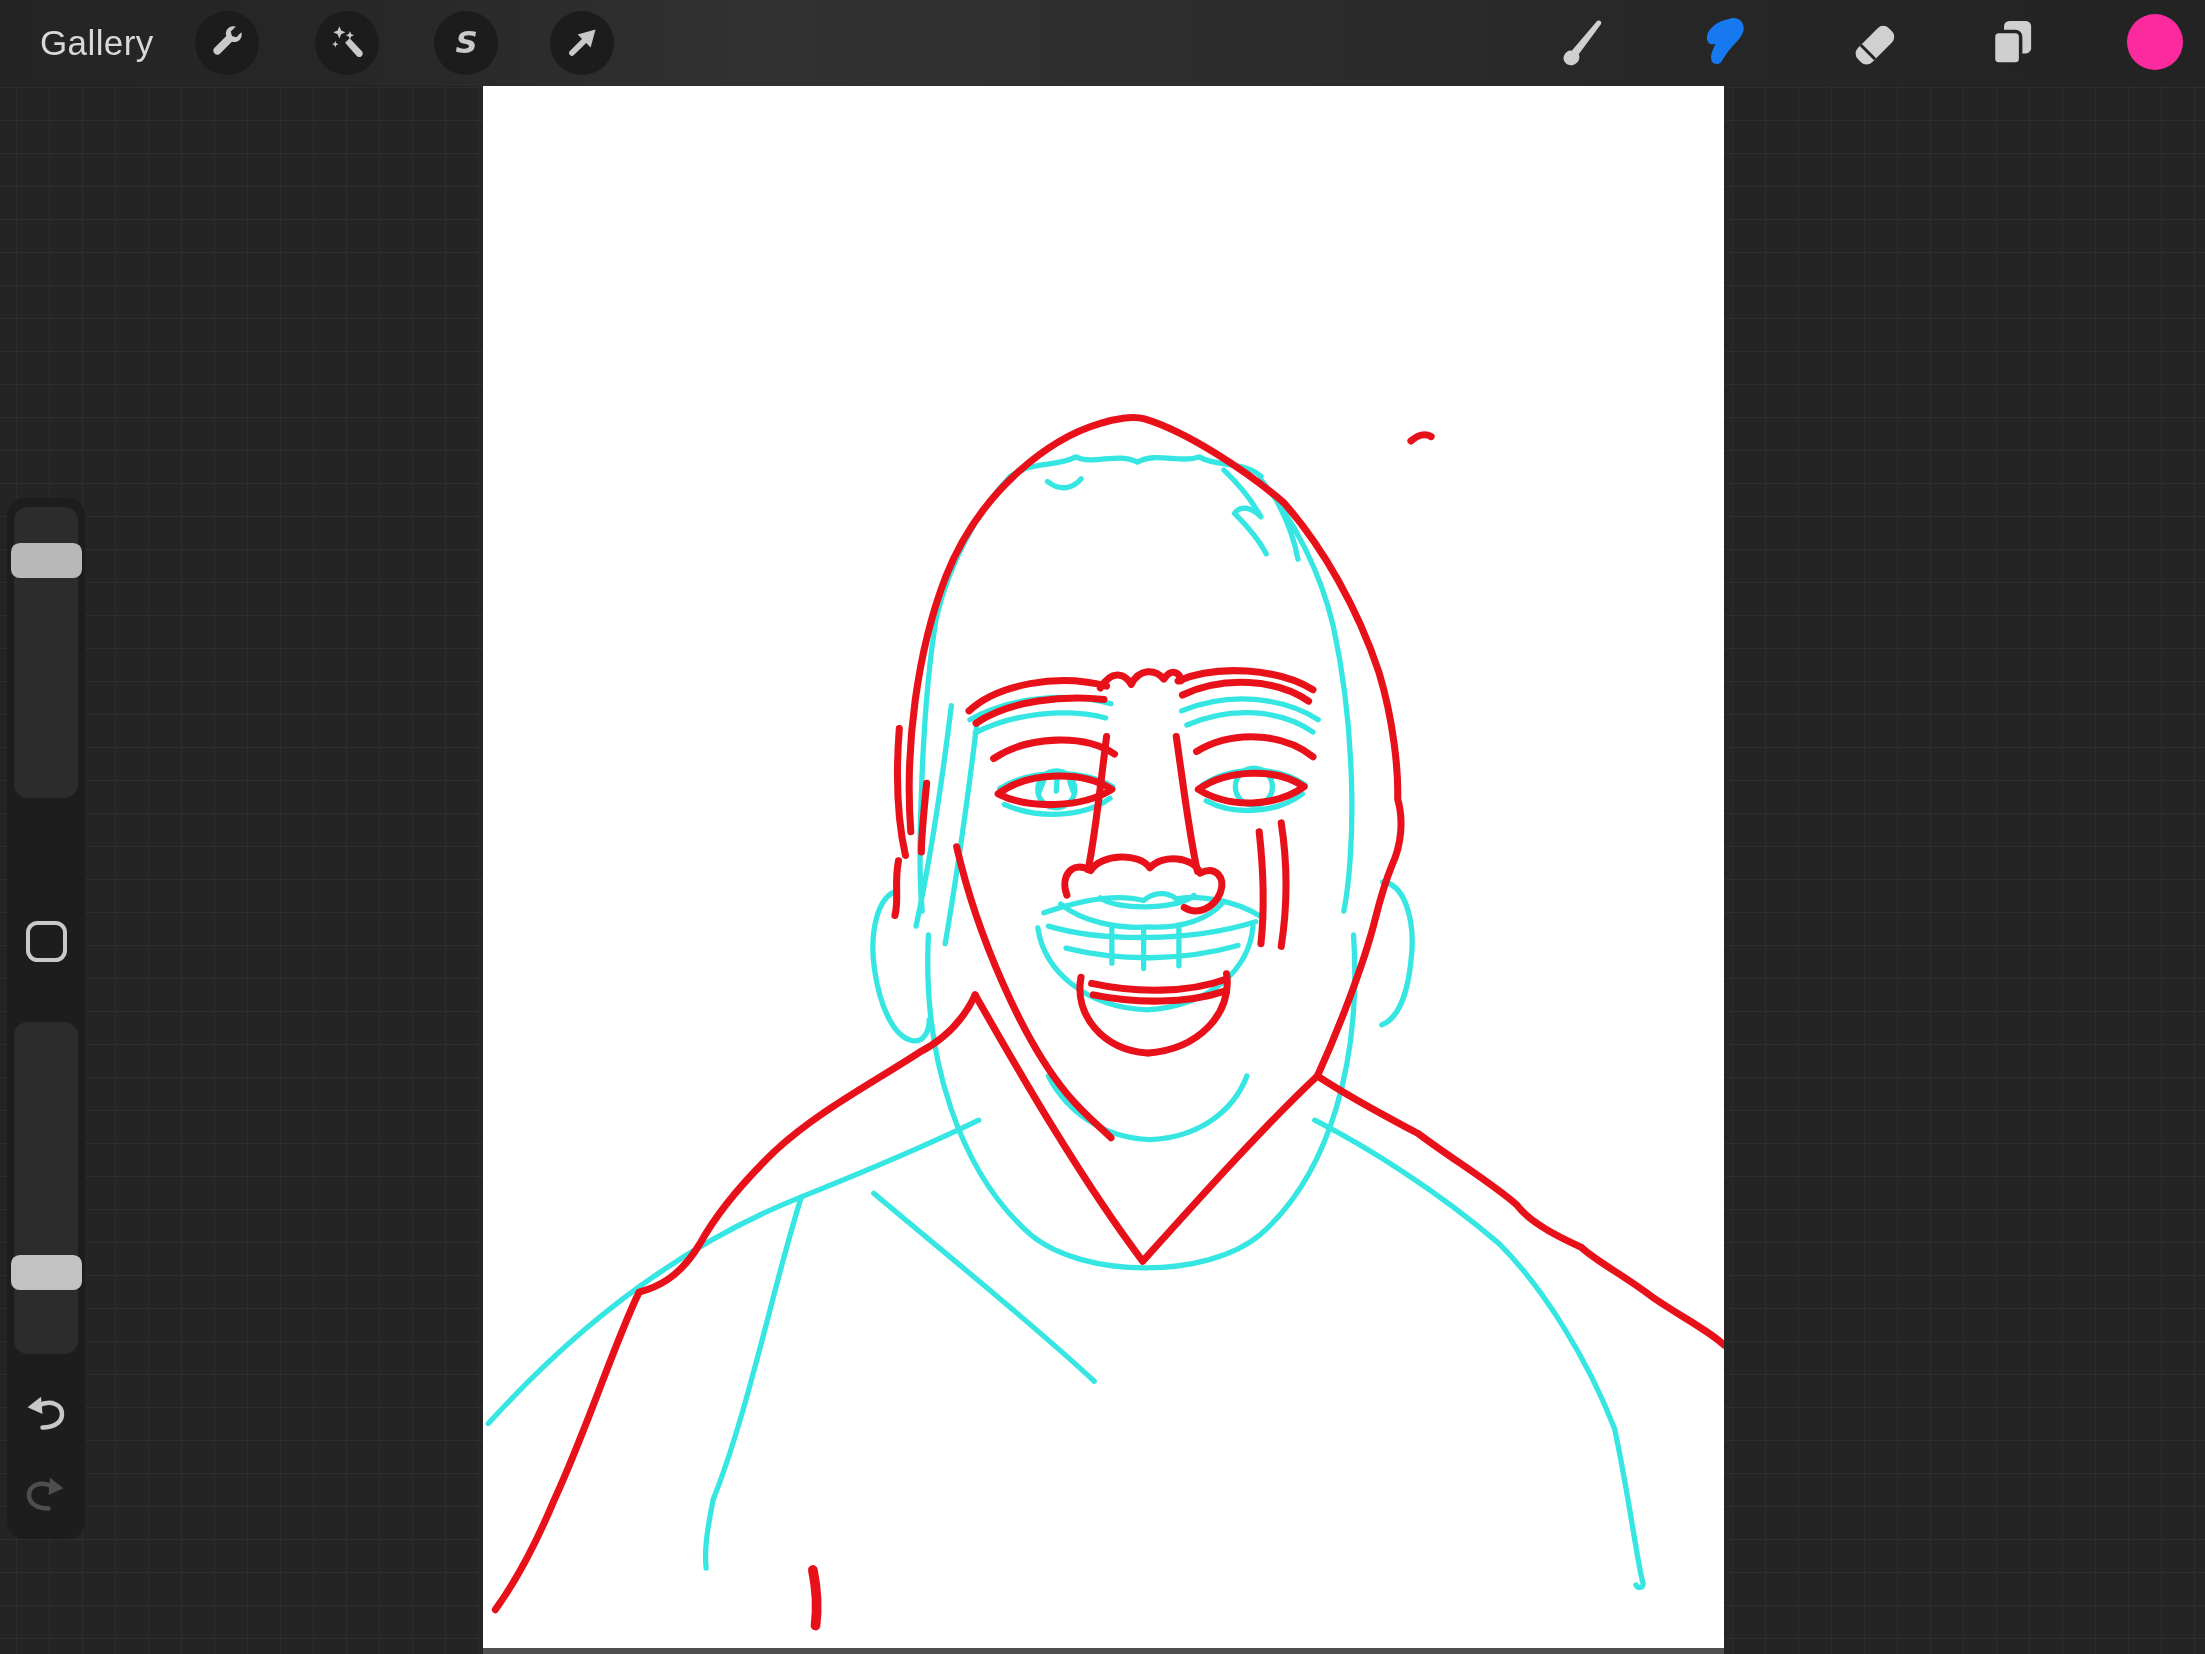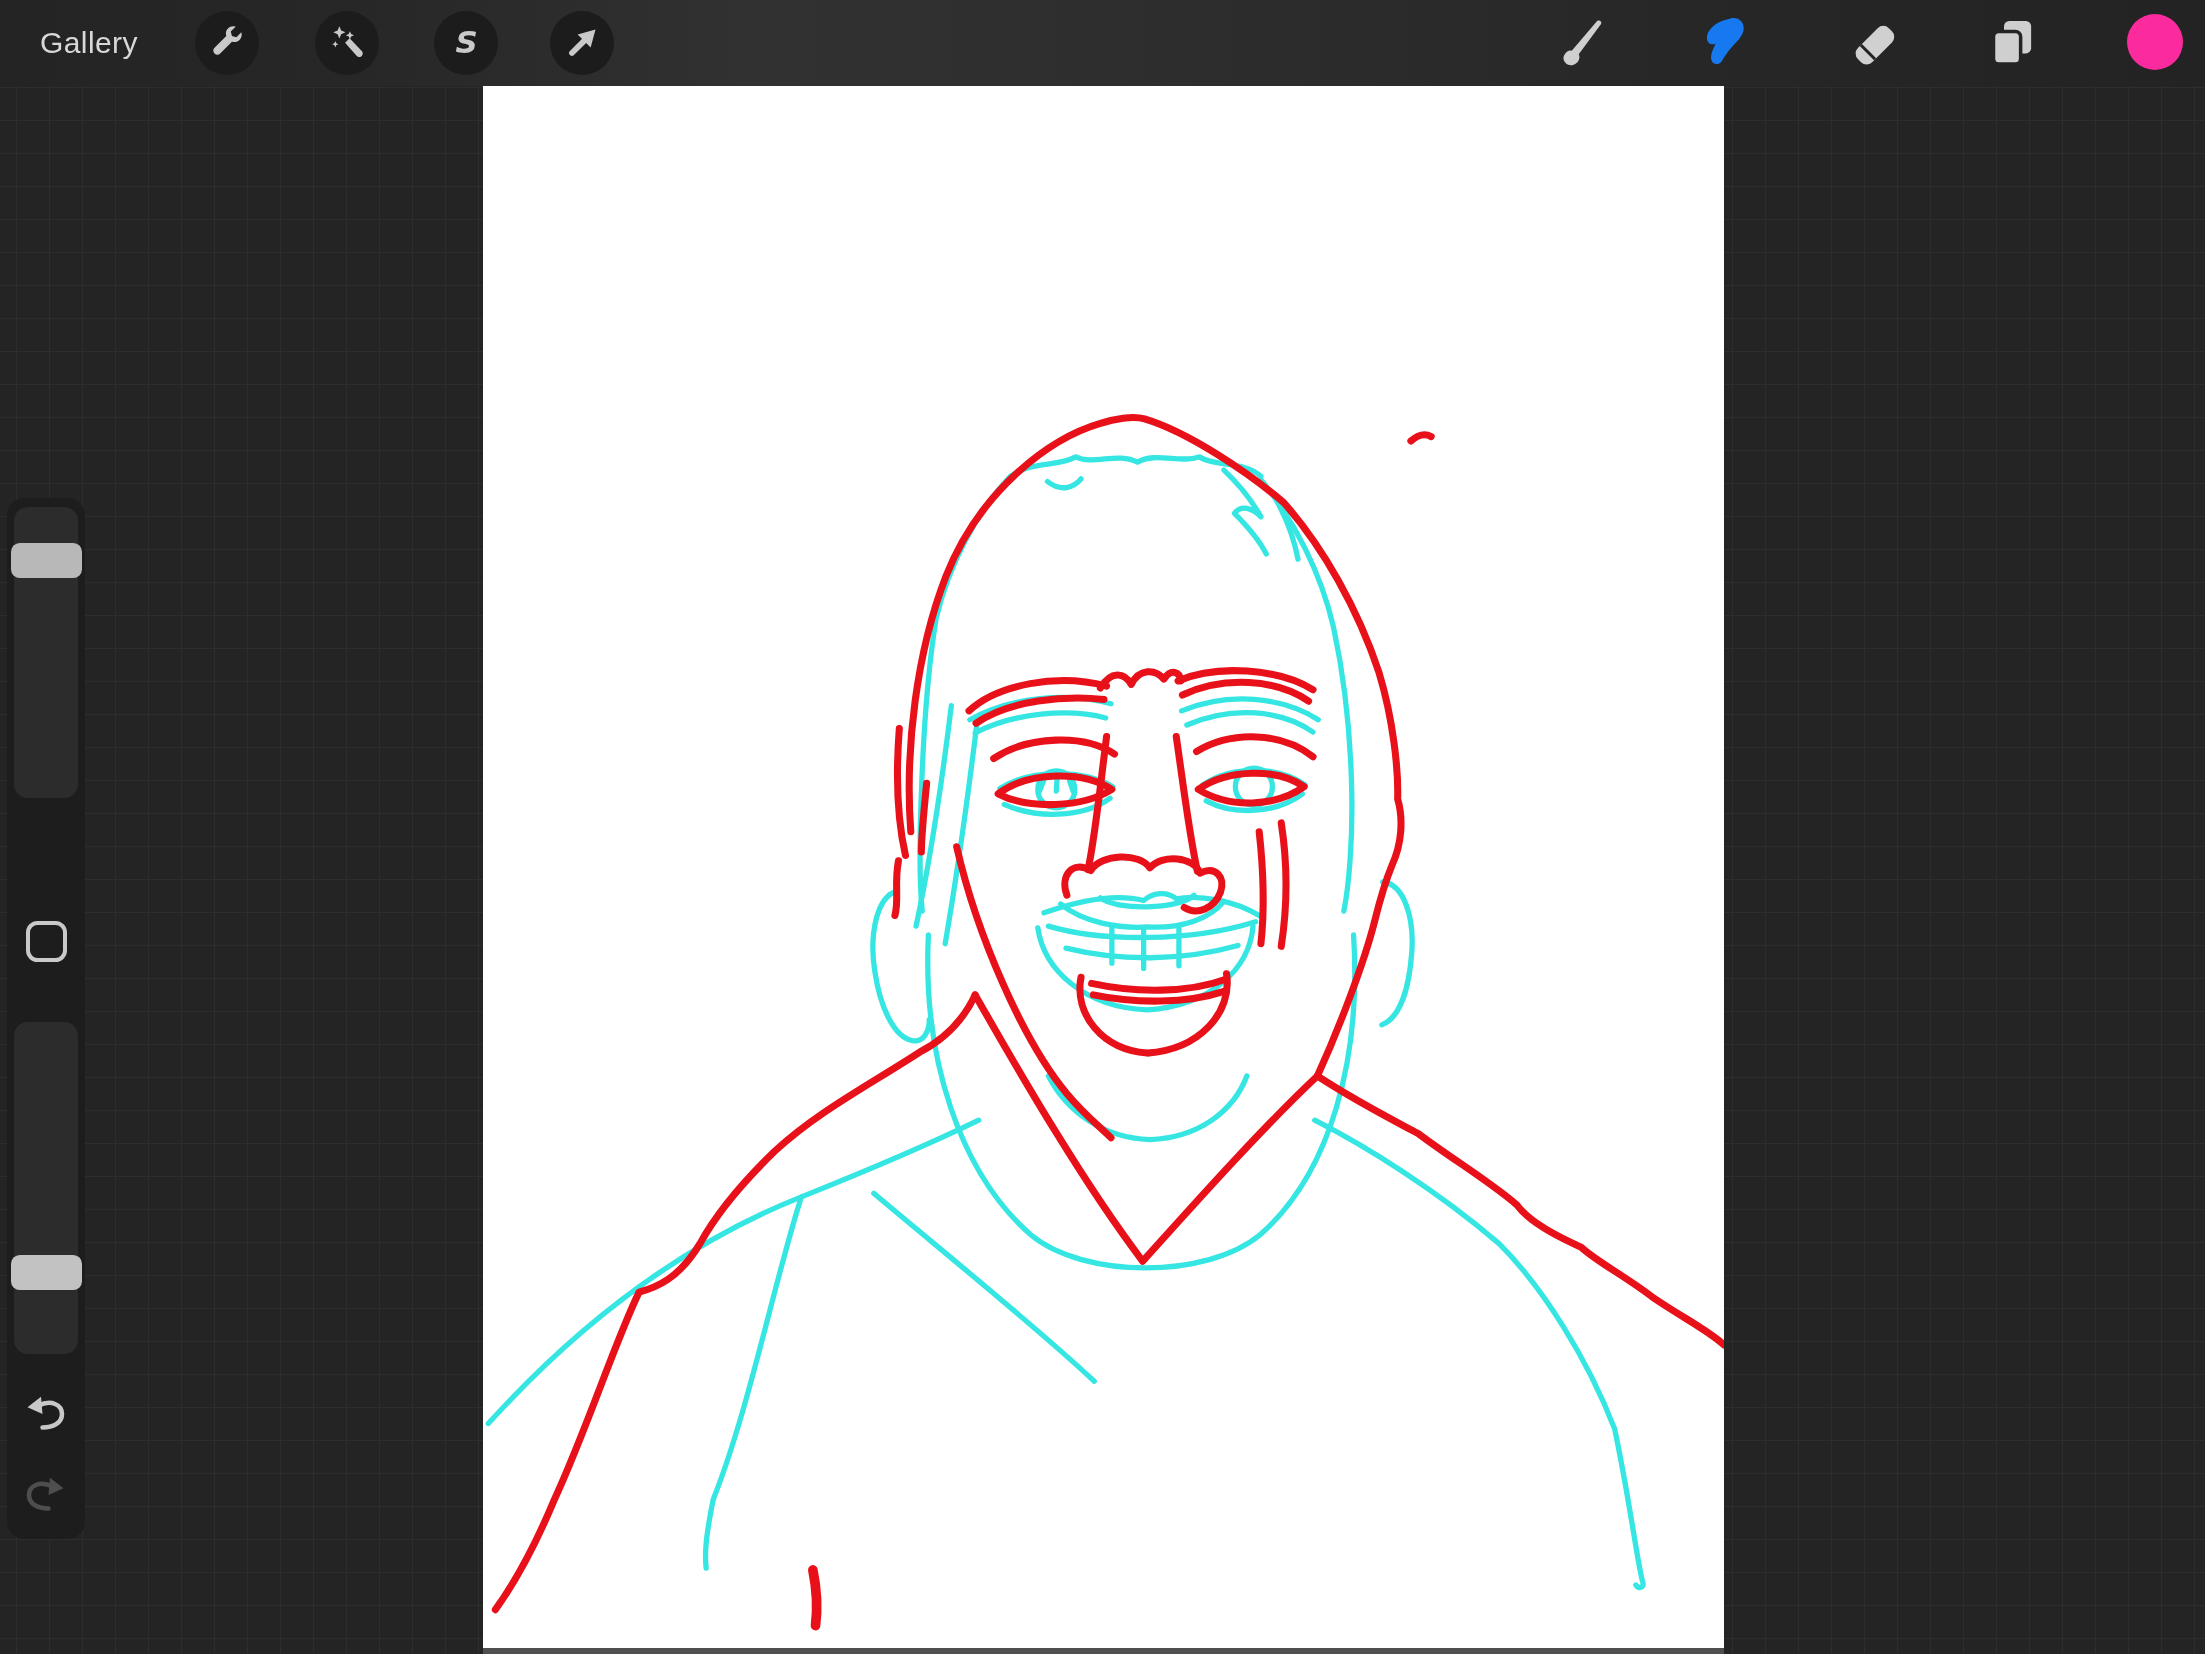--- a/index.html
+++ b/index.html
@@ -4,21 +4,21 @@
 <style>
   html,body{margin:0;padding:0;width:2206px;height:1654px;overflow:hidden;
     font-family:"Liberation Sans",sans-serif;background:#242424;}
   .workspace{position:absolute;inset:0;background-color:#242424;
     background-image:linear-gradient(#2d2d2d 0.9px,transparent 0.9px),
                      linear-gradient(90deg,#2d2d2d 0.9px,transparent 0.9px);
     background-size:33px 33px;background-position:16px 21px;}
   .topbar{position:absolute;left:0;top:0;width:2206px;height:86px;
     background:linear-gradient(90deg,#242424 0%,#272727 16%,#313131 34%,#2f2f2f 46%,#2b2b2b 62%,#262626 80%,#232323 100%);}
   .gallery{position:absolute;left:40px;top:0;height:86px;line-height:86px;
-    color:#d8d8d8;font-size:30px;letter-spacing:0.4px;cursor:default;}
+    color:#d8d8d8;font-size:35px;letter-spacing:0.4px;cursor:default;}
   .circle-btn{position:absolute;top:10.6px;width:64px;height:64px;border-radius:50%;
     background:#1c1c1c;display:flex;align-items:center;justify-content:center;}
   .flat-btn{position:absolute;top:14px;width:56px;height:56px;display:flex;
     align-items:center;justify-content:center;}
   .canvas{position:absolute;left:483px;top:86px;width:1241px;height:1562px;background:#ffffff;}
   .canvas-shadow{position:absolute;left:483px;top:1648px;width:1241px;height:6.2px;background:#4f4f4f;}
   .sidebar{position:absolute;left:7px;top:498px;width:78px;height:1041px;
     background:#1d1d1d;border-radius:17.6px;}
   .slider-track{position:absolute;left:7px;width:64px;background:#2c2c2c;border-radius:14px;}
   .track-size{top:8.8px;height:291px;}

